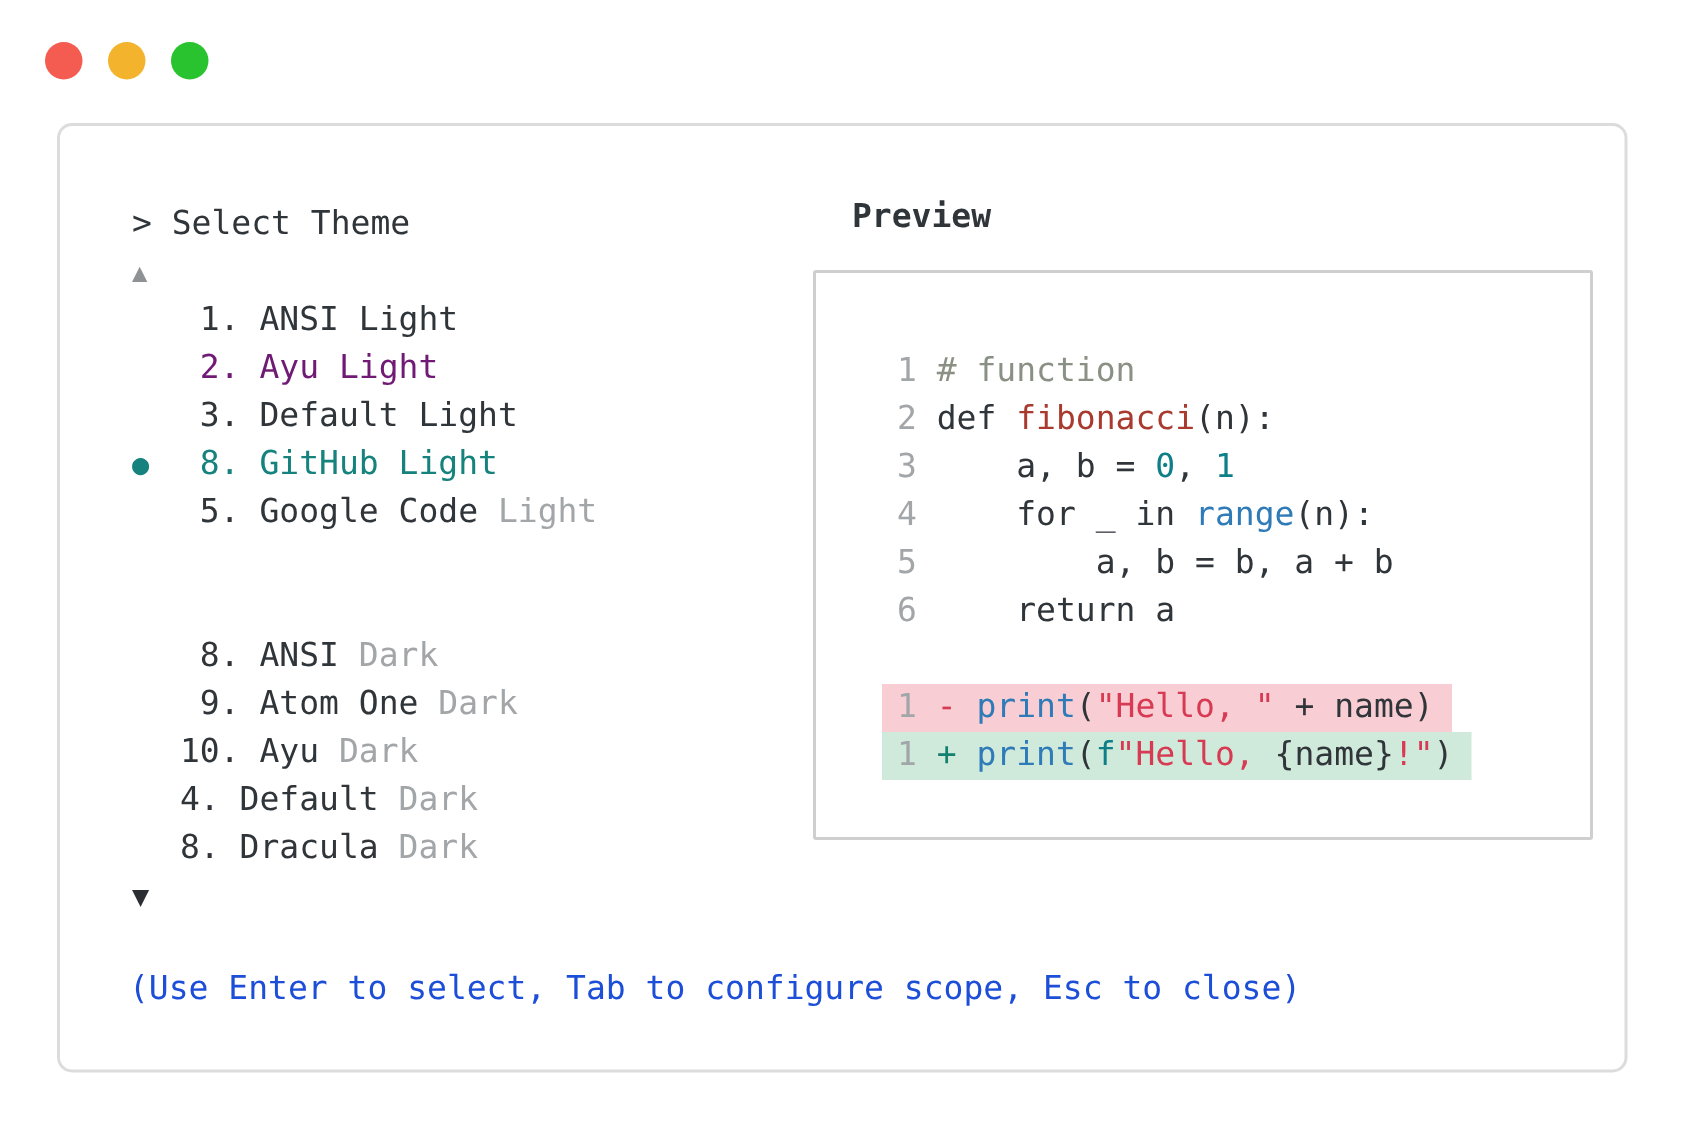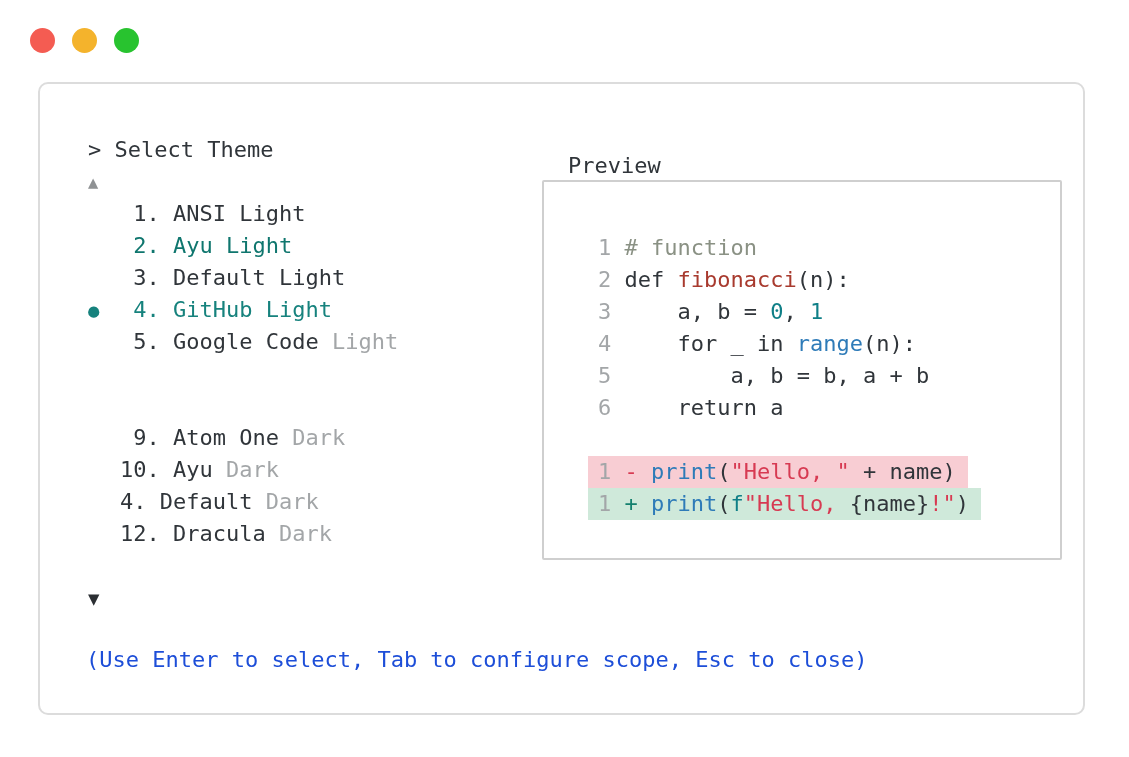--- a/index.html
+++ b/index.html
@@ -32,36 +32,37 @@
   <div class="dot" style="left: 114px; background: rgb(40, 195, 47);"></div>
 
   <div id="panel">
 
     <div class="abs mono" style="left:20px;top:50px;"><span>&gt;</span><span> </span><span>Select Theme</span></div>
 
     <div class="abs mono uparrow" style="left:20px;top:50px;margin-top:32px;">▲</div>
 
     <div class="abs" style="left:20px;top:114px;" id="theme-list">
         <div class="row mono"><span class="marker" style="color: rgb(22, 130, 125); font-size: 19px;"></span><span><span style="color: rgb(48, 53, 58);"> 1. ANSI Light</span></span></div>
-        <div class="row mono"><span class="marker" style="color: rgb(22, 130, 125); font-size: 19px;"></span><span><span style="color: #0f766e;"> 2. Ayu Light</span></span></div>
+        <div class="row mono"><span class="marker" style="color: rgb(22, 130, 125); font-size: 19px;"></span><span><span style="color: #701a75;"> 2. Ayu Light</span></span></div>
         <div class="row mono"><span class="marker" style="color: rgb(22, 130, 125); font-size: 19px;"></span><span><span style="color: rgb(48, 53, 58);"> 3. Default Light</span></span></div>
-        <div class="row mono"><span class="marker" style="color: rgb(22, 130, 125); font-size: 19px;">●</span><span><span style="color: rgb(22, 130, 125);"> 4. GitHub Light</span></span></div>
+        <div class="row mono"><span class="marker" style="color: rgb(22, 130, 125); font-size: 19px;">●</span><span><span style="color: rgb(22, 130, 125);"> 8. GitHub Light</span></span></div>
         <div class="row mono"><span class="marker" style="color: rgb(22, 130, 125); font-size: 19px;"></span><span><span style="color: rgb(48, 53, 58);"> 5. Google Code</span><span style="color: rgb(163, 166, 168);"> Light</span></span></div>
         <div class="row mono"><span class="marker" style="color: rgb(22, 130, 125); font-size: 19px;"></span></div>
         <div class="row mono"><span class="marker" style="color: rgb(22, 130, 125); font-size: 19px;"></span></div>
+        <div class="row mono"><span class="marker" style="color: rgb(22, 130, 125); font-size: 19px;"></span><span><span style="color: rgb(48, 53, 58);"> 8. ANSI</span><span style="color: rgb(163, 166, 168);"> Dark</span></span></div>
         <div class="row mono"><span class="marker" style="color: rgb(22, 130, 125); font-size: 19px;"></span><span><span style="color: rgb(48, 53, 58);"> 9. Atom One</span><span style="color: rgb(163, 166, 168);"> Dark</span></span></div>
         <div class="row mono"><span class="marker" style="color: rgb(22, 130, 125); font-size: 19px;"></span><span><span style="color: rgb(48, 53, 58);">10. Ayu</span><span style="color: rgb(163, 166, 168);"> Dark</span></span></div>
         <div class="row mono"><span class="marker" style="color: rgb(22, 130, 125); font-size: 19px;"></span><span><span style="color: rgb(48, 53, 58);">4. Default</span><span style="color: rgb(163, 166, 168);"> Dark</span></span></div>
-        <div class="row mono"><span class="marker" style="color: rgb(22, 130, 125); font-size: 19px;"></span><span><span style="color: rgb(48, 53, 58);">12. Dracula</span><span style="color: rgb(163, 166, 168);"> Dark</span></span></div>
+        <div class="row mono"><span class="marker" style="color: rgb(22, 130, 125); font-size: 19px;"></span><span><span style="color: rgb(48, 53, 58);">8. Dracula</span><span style="color: rgb(163, 166, 168);"> Dark</span></span></div>
       </div>
 
     <div class="abs mono downarrow" style="left:20px;top:498px;">▼</div>
 
     <div class="abs mono muted" style="left:18px;top:560px;">(Use Enter to select, Tab to configure scope, Esc to close)</div>
 
-    <div class="abs mono" style="left:500px;top:66px;">Preview</div>
+    <div class="abs mono" style="left:500px;top:45px;font-weight:bold;">Preview</div>
 
     <div id="preview-box">
       <div id="code-lines" class="mono"><div class="code-line"><span style="color: rgb(163, 166, 168);">1 </span><span style="color: rgb(138, 145, 132);"># function</span></div><div class="code-line"><span style="color: rgb(163, 166, 168);">2 </span><span style="color: rgb(48, 53, 58);">def </span><span style="color: rgb(168, 58, 46);">fibonacci</span><span style="color: rgb(48, 53, 58);">(n):</span></div><div class="code-line"><span style="color: rgb(163, 166, 168);">3 </span><span style="color: rgb(48, 53, 58);">    a, b = </span><span style="color: rgb(15, 127, 135);">0</span><span style="color: rgb(48, 53, 58);">, </span><span style="color: rgb(15, 127, 135);">1</span></div><div class="code-line"><span style="color: rgb(163, 166, 168);">4 </span><span style="color: rgb(48, 53, 58);">    for _ in </span><span style="color: rgb(46, 123, 184);">range</span><span style="color: rgb(48, 53, 58);">(n):</span></div><div class="code-line"><span style="color: rgb(163, 166, 168);">5 </span><span style="color: rgb(48, 53, 58);">        a, b = b, a + b</span></div><div class="code-line"><span style="color: rgb(163, 166, 168);">6 </span><span style="color: rgb(48, 53, 58);">    return a</span></div><div class="spacer"></div><div style="height: 32px;"><span class="diff-row" style="background: rgb(248, 205, 211);"><span style="color: rgb(163, 166, 168);">1</span><span style="color: rgb(215, 58, 82);"> - </span><span style="color: rgb(46, 123, 184);">print</span><span style="color: rgb(48, 53, 58);">(</span><span style="color: rgb(215, 58, 82);">"Hello, "</span><span style="color: rgb(48, 53, 58);"> + name)</span></span></div><div style="height: 32px;"><span class="diff-row" style="background: rgb(207, 233, 218);"><span style="color: rgb(163, 166, 168);">1</span><span style="color: rgb(20, 128, 110);"> + </span><span style="color: rgb(46, 123, 184);">print</span><span style="color: rgb(48, 53, 58);">(</span><span style="color: rgb(15, 127, 135);">f</span><span style="color: rgb(215, 58, 82);">"Hello, </span><span style="color: rgb(48, 53, 58);">{name}</span><span style="color: rgb(215, 58, 82);">!"</span><span style="color: rgb(48, 53, 58);">)</span></span></div></div>
     </div>
 
   </div>
 </div>
 
 </body></html>

